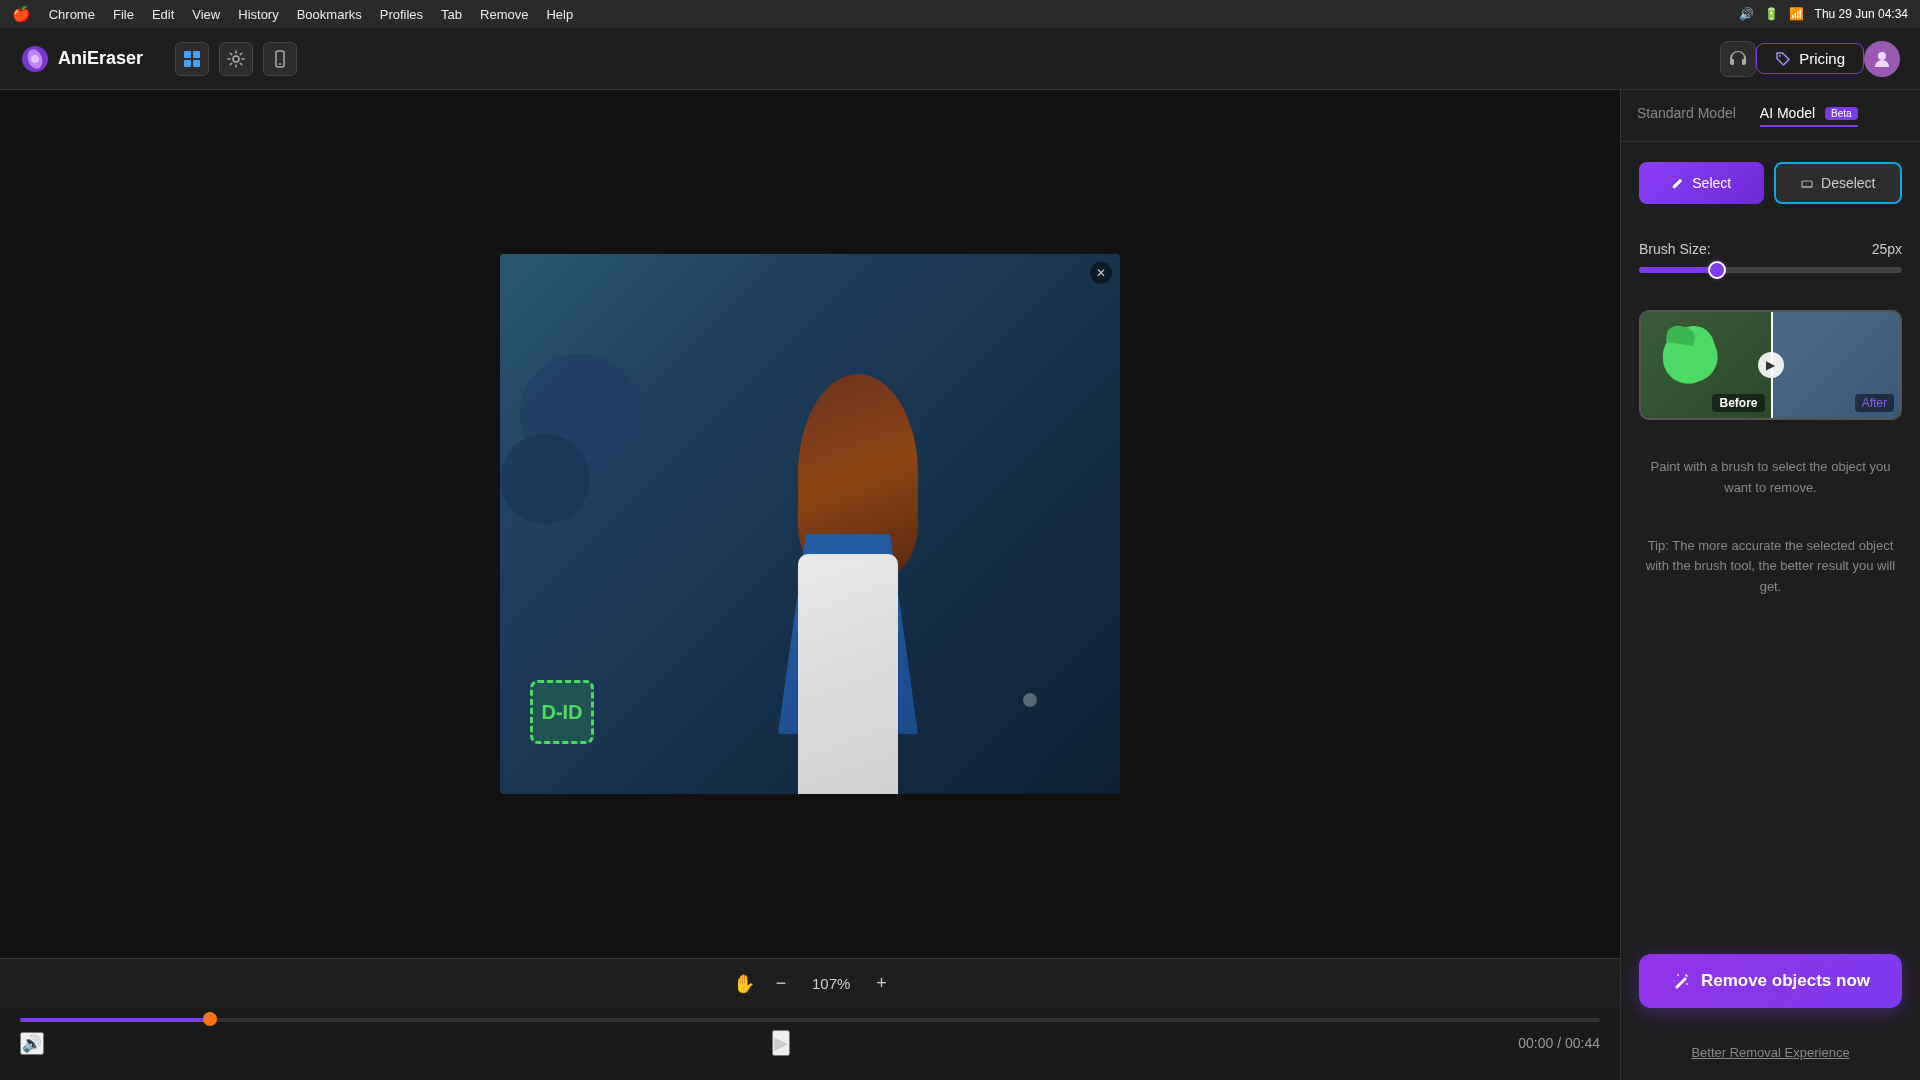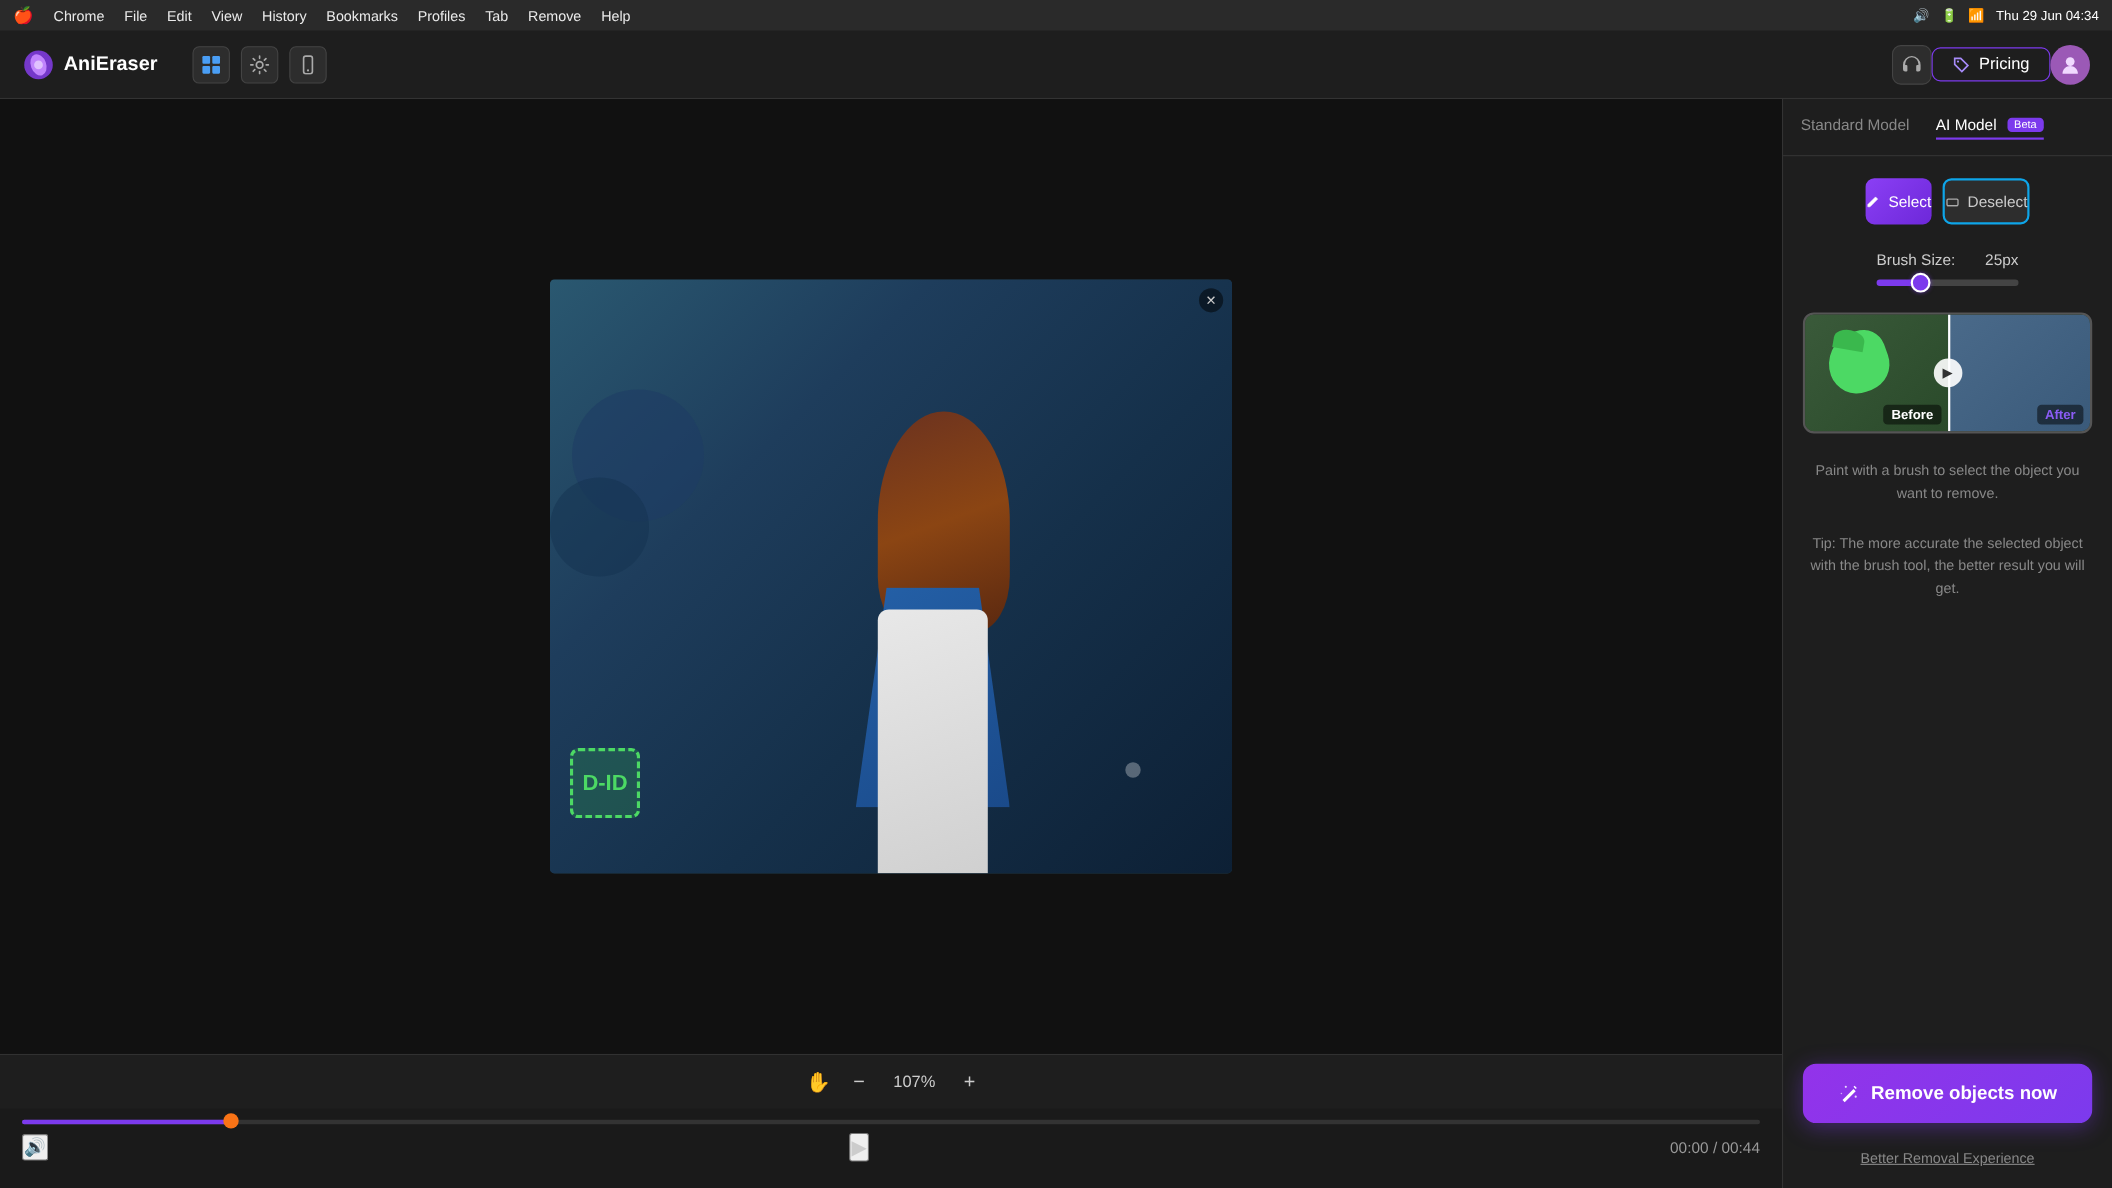--- a/index.html
+++ b/index.html
@@ -229,21 +229,21 @@
       width: 90px;
       height: 90px;
       background: rgba(20, 50, 80, 0.5);
       border-radius: 50%;
     }
 
     
     .did-watermark {
       position: absolute;
       bottom: 50px;
-      left: 18px;
+      left: 30px;
       display: flex;
       align-items: flex-end;
       gap: 4px;
     }
     .did-icon {
       width: 64px;
       height: 64px;
       background: rgba(60, 200, 80, 0.2);
       border: 3px dashed #4cd964;
       border-radius: 8px;
@@ -392,23 +392,22 @@
       margin-left: 6px;
       vertical-align: middle;
     }
 
     
     .panel-body {
       flex: 1;
       padding: 20px 18px;
       display: flex;
       flex-direction: column;
-      gap: 24px;
+      gap: 37px;
       overflow-y: auto;
-      align-items: center;
     }
 
     
     .select-row {
       display: flex;
       gap: 10px;
     }
     .select-btn {
       flex: 1;
       height: 42px;
@@ -497,21 +496,21 @@
     .preview-label-before {
       font-size: 12px;
       font-weight: 600;
       color: #fff;
       background: rgba(0,0,0,0.5);
       padding: 2px 7px;
       border-radius: 4px;
     }
     .preview-label-after {
       font-size: 12px;
-      font-weight: 700;
+      font-weight: 400;
       color: #8b5cf6;
       background: rgba(0,0,0,0.5);
       padding: 2px 7px;
       border-radius: 4px;
     }
     .preview-divider {
       position: absolute;
       top: 0;
       left: 50%;
       width: 2px;

